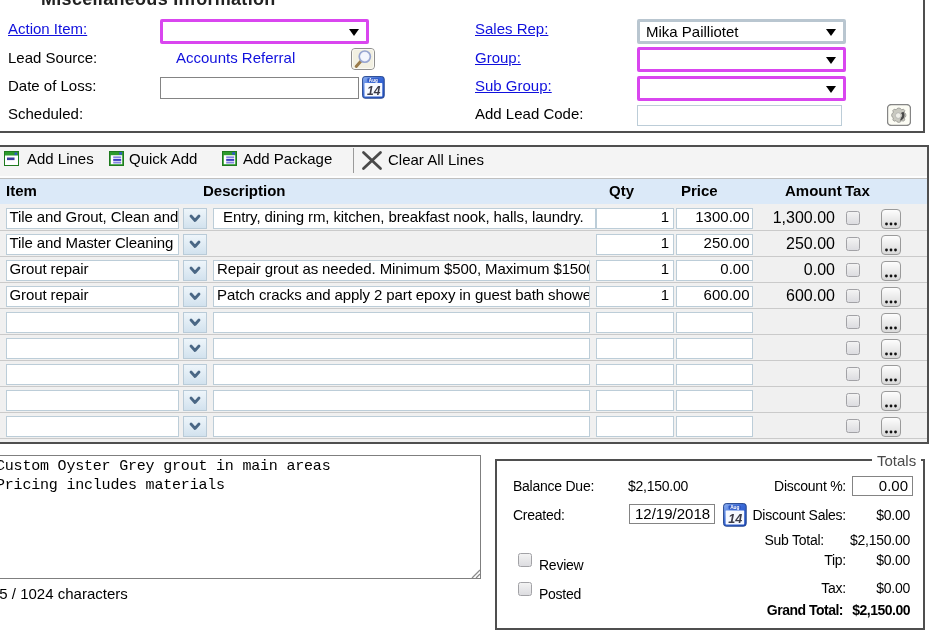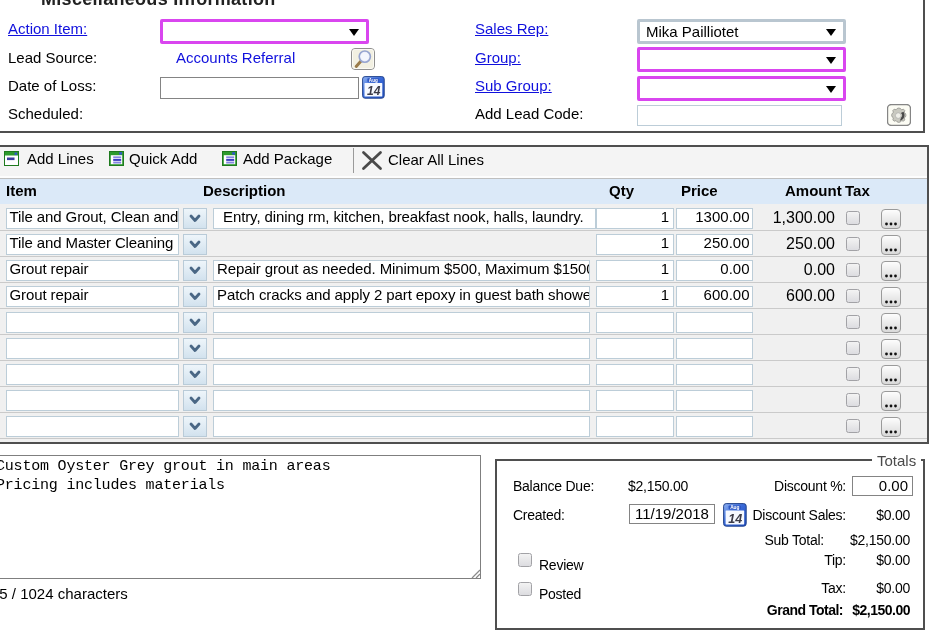--- a/index.html
+++ b/index.html
@@ -245,21 +245,21 @@
       <path d="M11 3 L3 11 M11 7 L7 11" stroke="#8a8a8a" stroke-width="1.2"></path>
     </svg>
 <div class="abs" style="left:-9px;top:585px;">65 / 1024 characters</div>
 <div class="abs" style="left:495px;top:459px;width:426px;height:167px;border:2px solid #4f4f4f;"></div>
 <div class="abs" style="left:872px;top:452px;background:#fff;padding:0 5px;color:#4a4a4a;">Totals</div>
 <div class="abs t14" style="left:513px;top:478px;">Balance Due:</div>
 <div class="abs t14" style="left:628px;top:478px;">$2,150.00</div>
 <div class="abs rt t14" style="left:746px;top:478px;width:100px;">Discount %:</div>
 <div class="inp rt" style="left:852px;top:476px;width:55px;height:18px;line-height:18px;padding-right:4px;">0.00</div>
 <div class="abs t14" style="left:513px;top:506.7px;">Created:</div>
-<div class="inp" style="left:629px;top:504px;width:79px;height:18px;line-height:18px;padding-left:5px;">11/19/2018</div>
+<div class="inp" style="left:629px;top:504px;width:79px;height:18px;line-height:18px;padding-left:5px;">12/19/2018</div>
 <svg class="abs" style="left:723px;top:503px" width="24" height="24" viewBox="0 0 24 24">
 <defs>
         <linearGradient id="calgb" x1="0" y1="0" x2="1" y2="1">
 <stop offset="0" stop-color="#8fb2f2"></stop>
           <stop offset="0.45" stop-color="#3a6ad8"></stop>
           <stop offset="1" stop-color="#1d4cbe"></stop>
         </linearGradient>
       </defs>
 <rect x="0.6" y="0.6" width="22.6" height="22.6" rx="2.6" fill="url(#calgb)" stroke="#24448c" stroke-width="1"></rect>
 <rect x="2.6" y="7.4" width="18.6" height="14" rx="0.6" fill="#f6f9ff"></rect>

